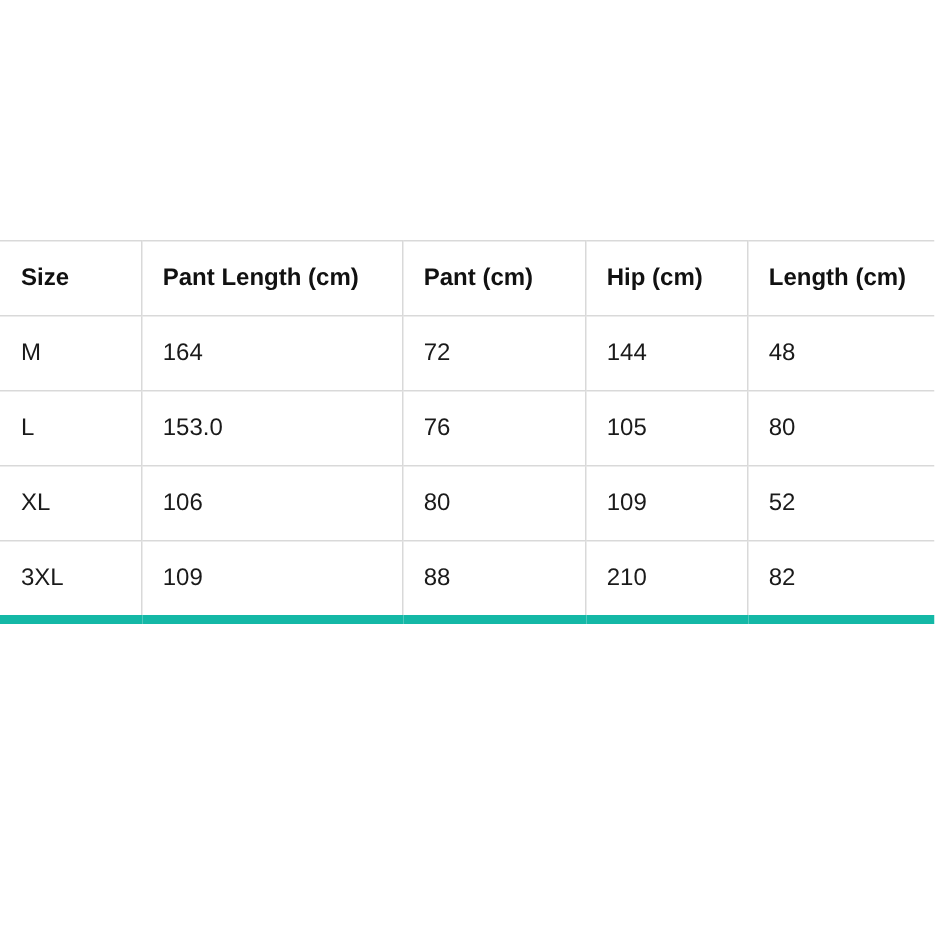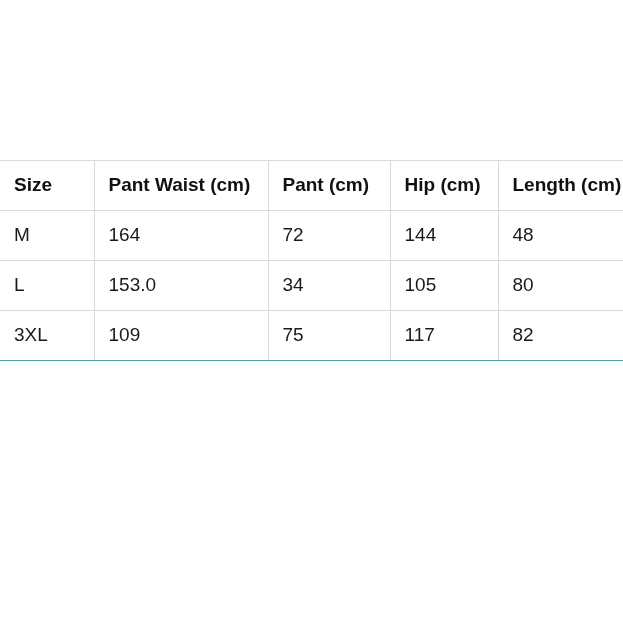--- a/index.html
+++ b/index.html
@@ -38,80 +38,87 @@
   table.size-table col.c4 { width: 125px; }
 
   table.size-table th,
   table.size-table td {
     border-right: 1px solid #d9d9d9;
     border-bottom: 1px solid #d9d9d9;
     padding: 0 0 0 14px;
     height: 49px;
     vertical-align: middle;
     text-align: left;
-    font-size: 19px;
+    font-size: 16px;
     line-height: 1.2;
   }
   table.size-table tr th:last-child,
   table.size-table tr td:last-child {
     border-right: none;
   }
   table.size-table thead th {
     border-top: 1px solid #d9d9d9;
     font-weight: bold;
     color: #111111;
   }
   table.size-table tbody td {
     font-weight: normal;
     color: #1a1a1a;
   }
   table.size-table tbody tr:last-child td {
-    border-bottom: 1px solid #14b8a6;
+    border-bottom: 6px solid #14b8a6;
   }
 </style>
 </head>
 <body>
 
 <div class="page">
   <div class="size-table-wrap">
     <table class="size-table">
       <colgroup>
         <col class="c0">
         <col class="c1">
         <col class="c2">
         <col class="c3">
         <col class="c4">
       </colgroup>
       <thead>
         <tr>
           <th>Size</th>
-          <th>Pant Waist (cm)</th>
+          <th>Pant Length (cm)</th>
           <th>Pant (cm)</th>
           <th>Hip (cm)</th>
           <th>Length (cm)</th>
         </tr>
       </thead>
       <tbody>
         <tr>
           <td>M</td>
           <td>164</td>
           <td>72</td>
           <td>144</td>
           <td>48</td>
         </tr>
         <tr>
           <td>L</td>
           <td>153.0</td>
-          <td>34</td>
+          <td>76</td>
           <td>105</td>
           <td>80</td>
         </tr>
         <tr>
+          <td>XL</td>
+          <td>106</td>
+          <td>80</td>
+          <td>109</td>
+          <td>52</td>
+        </tr>
+        <tr>
           <td>3XL</td>
           <td>109</td>
-          <td>75</td>
-          <td>117</td>
+          <td>88</td>
+          <td>210</td>
           <td>82</td>
         </tr>
       </tbody>
     </table>
   </div>
 </div>
 
 </body></html>

